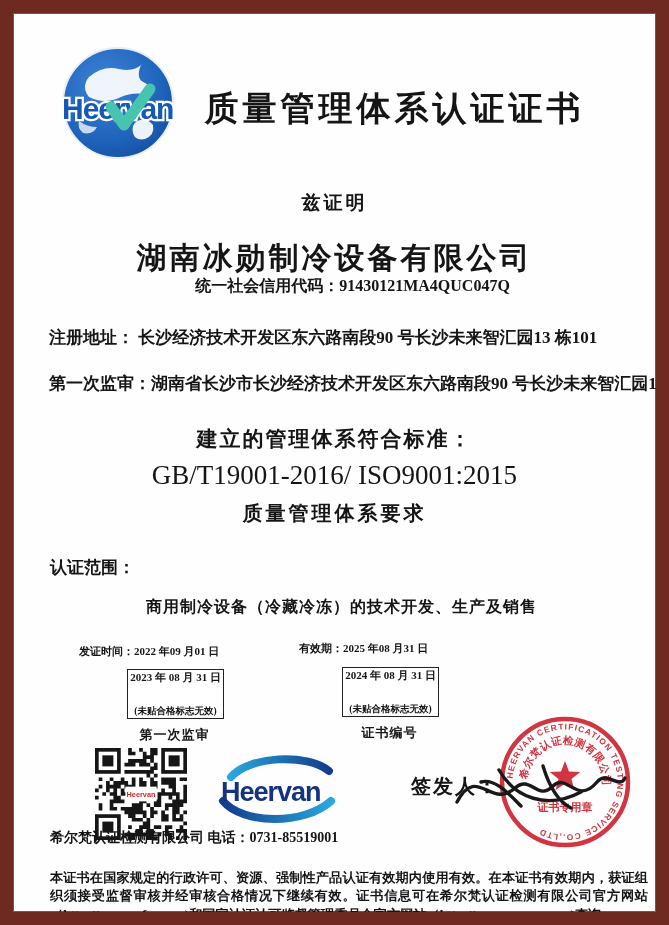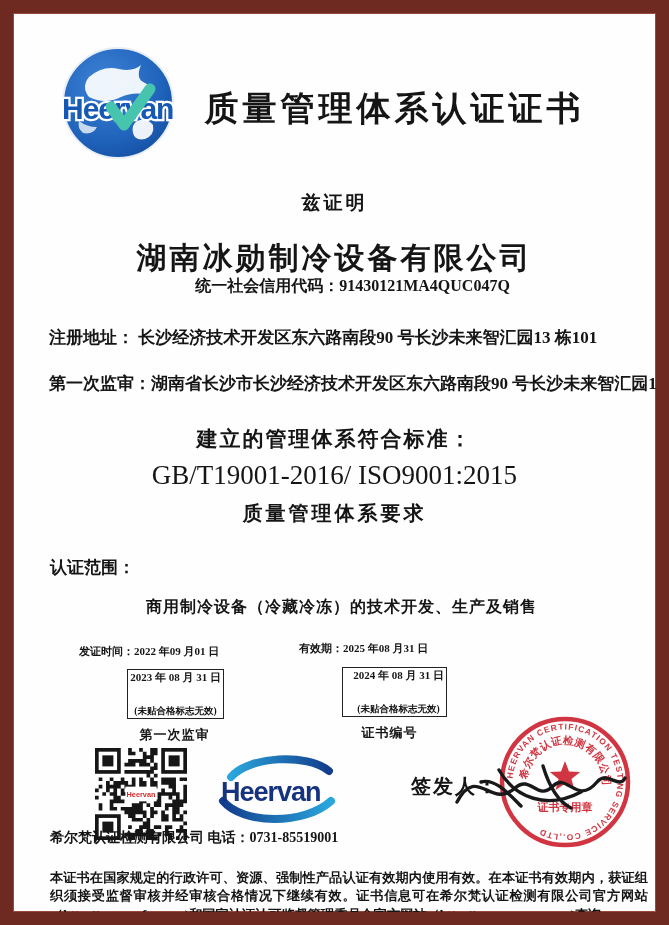--- a/index.html
+++ b/index.html
@@ -95,21 +95,21 @@
   <div class="abs dateline" style="left:286px;top:628px;">
     <span>有效期：</span><span>2025 年08 月31 日</span>
   </div>
 
   <div class="abs survbox" style="left:114px;top:656px;">
     <span class="d">2023 年 08 月 31 日</span>
     <span class="n">(未贴合格标志无效)</span>
   </div>
   <div class="abs survcap" style="left:114px;top:713px;">第一次监审</div>
 
-  <div class="abs survbox" style="left:329px;top:654px;padding-left:8px;">
+  <div class="abs survbox" style="left:329px;top:654px;">
     <span class="d">2024 年 08 月 31 日</span>
     <span class="n">(未贴合格标志无效)</span>
   </div>
   <div class="abs survcap" style="left:329px;top:711px;">证书编号</div>
 
   <div class="abs" style="left:82px;top:735px;width:92px;height:92px;">
     <svg id="qr" width="92" height="92" viewBox="0 0 100 100">
         <path d="M36,0h4v4h-4zM48,0h4v4h-4zM60,0h4v4h-4zM64,0h4v4h-4zM36,4h4v4h-4zM40,4h4v4h-4zM52,4h4v4h-4zM60,4h4v4h-4zM64,4h4v4h-4zM52,8h4v4h-4zM56,8h4v4h-4zM60,8h4v4h-4zM36,12h4v4h-4zM40,12h4v4h-4zM44,12h4v4h-4zM48,12h4v4h-4zM52,12h4v4h-4zM60,12h4v4h-4zM32,16h4v4h-4zM36,16h4v4h-4zM40,16h4v4h-4zM48,16h4v4h-4zM52,16h4v4h-4zM56,16h4v4h-4zM64,16h4v4h-4zM60,20h4v4h-4zM64,20h4v4h-4zM32,24h4v4h-4zM36,24h4v4h-4zM40,24h4v4h-4zM44,24h4v4h-4zM48,24h4v4h-4zM52,24h4v4h-4zM56,24h4v4h-4zM60,24h4v4h-4zM56,28h4v4h-4zM64,28h4v4h-4zM4,32h4v4h-4zM16,32h4v4h-4zM28,32h4v4h-4zM40,32h4v4h-4zM48,32h4v4h-4zM60,32h4v4h-4zM72,32h4v4h-4zM76,32h4v4h-4zM80,32h4v4h-4zM84,32h4v4h-4zM92,32h4v4h-4zM96,32h4v4h-4zM12,36h4v4h-4zM20,36h4v4h-4zM24,36h4v4h-4zM28,36h4v4h-4zM32,36h4v4h-4zM40,36h4v4h-4zM48,36h4v4h-4zM52,36h4v4h-4zM60,36h4v4h-4zM64,36h4v4h-4zM72,36h4v4h-4zM76,36h4v4h-4zM80,36h4v4h-4zM84,36h4v4h-4zM4,40h4v4h-4zM12,40h4v4h-4zM16,40h4v4h-4zM20,40h4v4h-4zM24,40h4v4h-4zM32,40h4v4h-4zM36,40h4v4h-4zM40,40h4v4h-4zM48,40h4v4h-4zM52,40h4v4h-4zM60,40h4v4h-4zM64,40h4v4h-4zM80,40h4v4h-4zM84,40h4v4h-4zM96,40h4v4h-4zM0,44h4v4h-4zM12,44h4v4h-4zM20,44h4v4h-4zM28,44h4v4h-4zM36,44h4v4h-4zM44,44h4v4h-4zM52,44h4v4h-4zM60,44h4v4h-4zM72,44h4v4h-4zM84,44h4v4h-4zM96,44h4v4h-4zM8,48h4v4h-4zM16,48h4v4h-4zM20,48h4v4h-4zM28,48h4v4h-4zM32,48h4v4h-4zM40,48h4v4h-4zM48,48h4v4h-4zM68,48h4v4h-4zM72,48h4v4h-4zM76,48h4v4h-4zM80,48h4v4h-4zM84,48h4v4h-4zM88,48h4v4h-4zM96,48h4v4h-4zM0,52h4v4h-4zM20,52h4v4h-4zM24,52h4v4h-4zM44,52h4v4h-4zM52,52h4v4h-4zM56,52h4v4h-4zM60,52h4v4h-4zM68,52h4v4h-4zM80,52h4v4h-4zM88,52h4v4h-4zM96,52h4v4h-4zM16,56h4v4h-4zM20,56h4v4h-4zM24,56h4v4h-4zM28,56h4v4h-4zM48,56h4v4h-4zM52,56h4v4h-4zM64,56h4v4h-4zM68,56h4v4h-4zM84,56h4v4h-4zM88,56h4v4h-4zM92,56h4v4h-4zM96,56h4v4h-4zM4,60h4v4h-4zM16,60h4v4h-4zM40,60h4v4h-4zM44,60h4v4h-4zM48,60h4v4h-4zM56,60h4v4h-4zM64,60h4v4h-4zM68,60h4v4h-4zM76,60h4v4h-4zM80,60h4v4h-4zM84,60h4v4h-4zM88,60h4v4h-4zM92,60h4v4h-4zM4,64h4v4h-4zM16,64h4v4h-4zM20,64h4v4h-4zM28,64h4v4h-4zM32,64h4v4h-4zM36,64h4v4h-4zM40,64h4v4h-4zM44,64h4v4h-4zM48,64h4v4h-4zM60,64h4v4h-4zM76,64h4v4h-4zM84,64h4v4h-4zM88,64h4v4h-4zM32,68h4v4h-4zM36,68h4v4h-4zM40,68h4v4h-4zM44,68h4v4h-4zM48,68h4v4h-4zM52,68h4v4h-4zM60,68h4v4h-4zM64,68h4v4h-4zM72,68h4v4h-4zM84,68h4v4h-4zM88,68h4v4h-4zM96,68h4v4h-4zM36,72h4v4h-4zM40,72h4v4h-4zM52,72h4v4h-4zM60,72h4v4h-4zM72,72h4v4h-4zM76,72h4v4h-4zM84,72h4v4h-4zM92,72h4v4h-4zM40,76h4v4h-4zM44,76h4v4h-4zM48,76h4v4h-4zM56,76h4v4h-4zM72,76h4v4h-4zM76,76h4v4h-4zM84,76h4v4h-4zM88,76h4v4h-4zM92,76h4v4h-4zM52,80h4v4h-4zM56,80h4v4h-4zM96,80h4v4h-4zM36,84h4v4h-4zM48,84h4v4h-4zM52,84h4v4h-4zM56,84h4v4h-4zM64,84h4v4h-4zM68,84h4v4h-4zM76,84h4v4h-4zM80,84h4v4h-4zM92,84h4v4h-4zM44,88h4v4h-4zM48,88h4v4h-4zM56,88h4v4h-4zM60,88h4v4h-4zM76,88h4v4h-4zM88,88h4v4h-4zM92,88h4v4h-4zM96,88h4v4h-4zM32,92h4v4h-4zM36,92h4v4h-4zM40,92h4v4h-4zM44,92h4v4h-4zM48,92h4v4h-4zM52,92h4v4h-4zM56,92h4v4h-4zM60,92h4v4h-4zM68,92h4v4h-4zM76,92h4v4h-4zM80,92h4v4h-4zM96,92h4v4h-4zM36,96h4v4h-4zM40,96h4v4h-4zM56,96h4v4h-4zM60,96h4v4h-4zM64,96h4v4h-4zM80,96h4v4h-4zM88,96h4v4h-4zM96,96h4v4h-4z" fill="#161616"></path>
         <rect x="0" y="0" width="28" height="28" fill="#161616"></rect>
         <rect x="4" y="4" width="20" height="20" fill="#ffffff"></rect>

